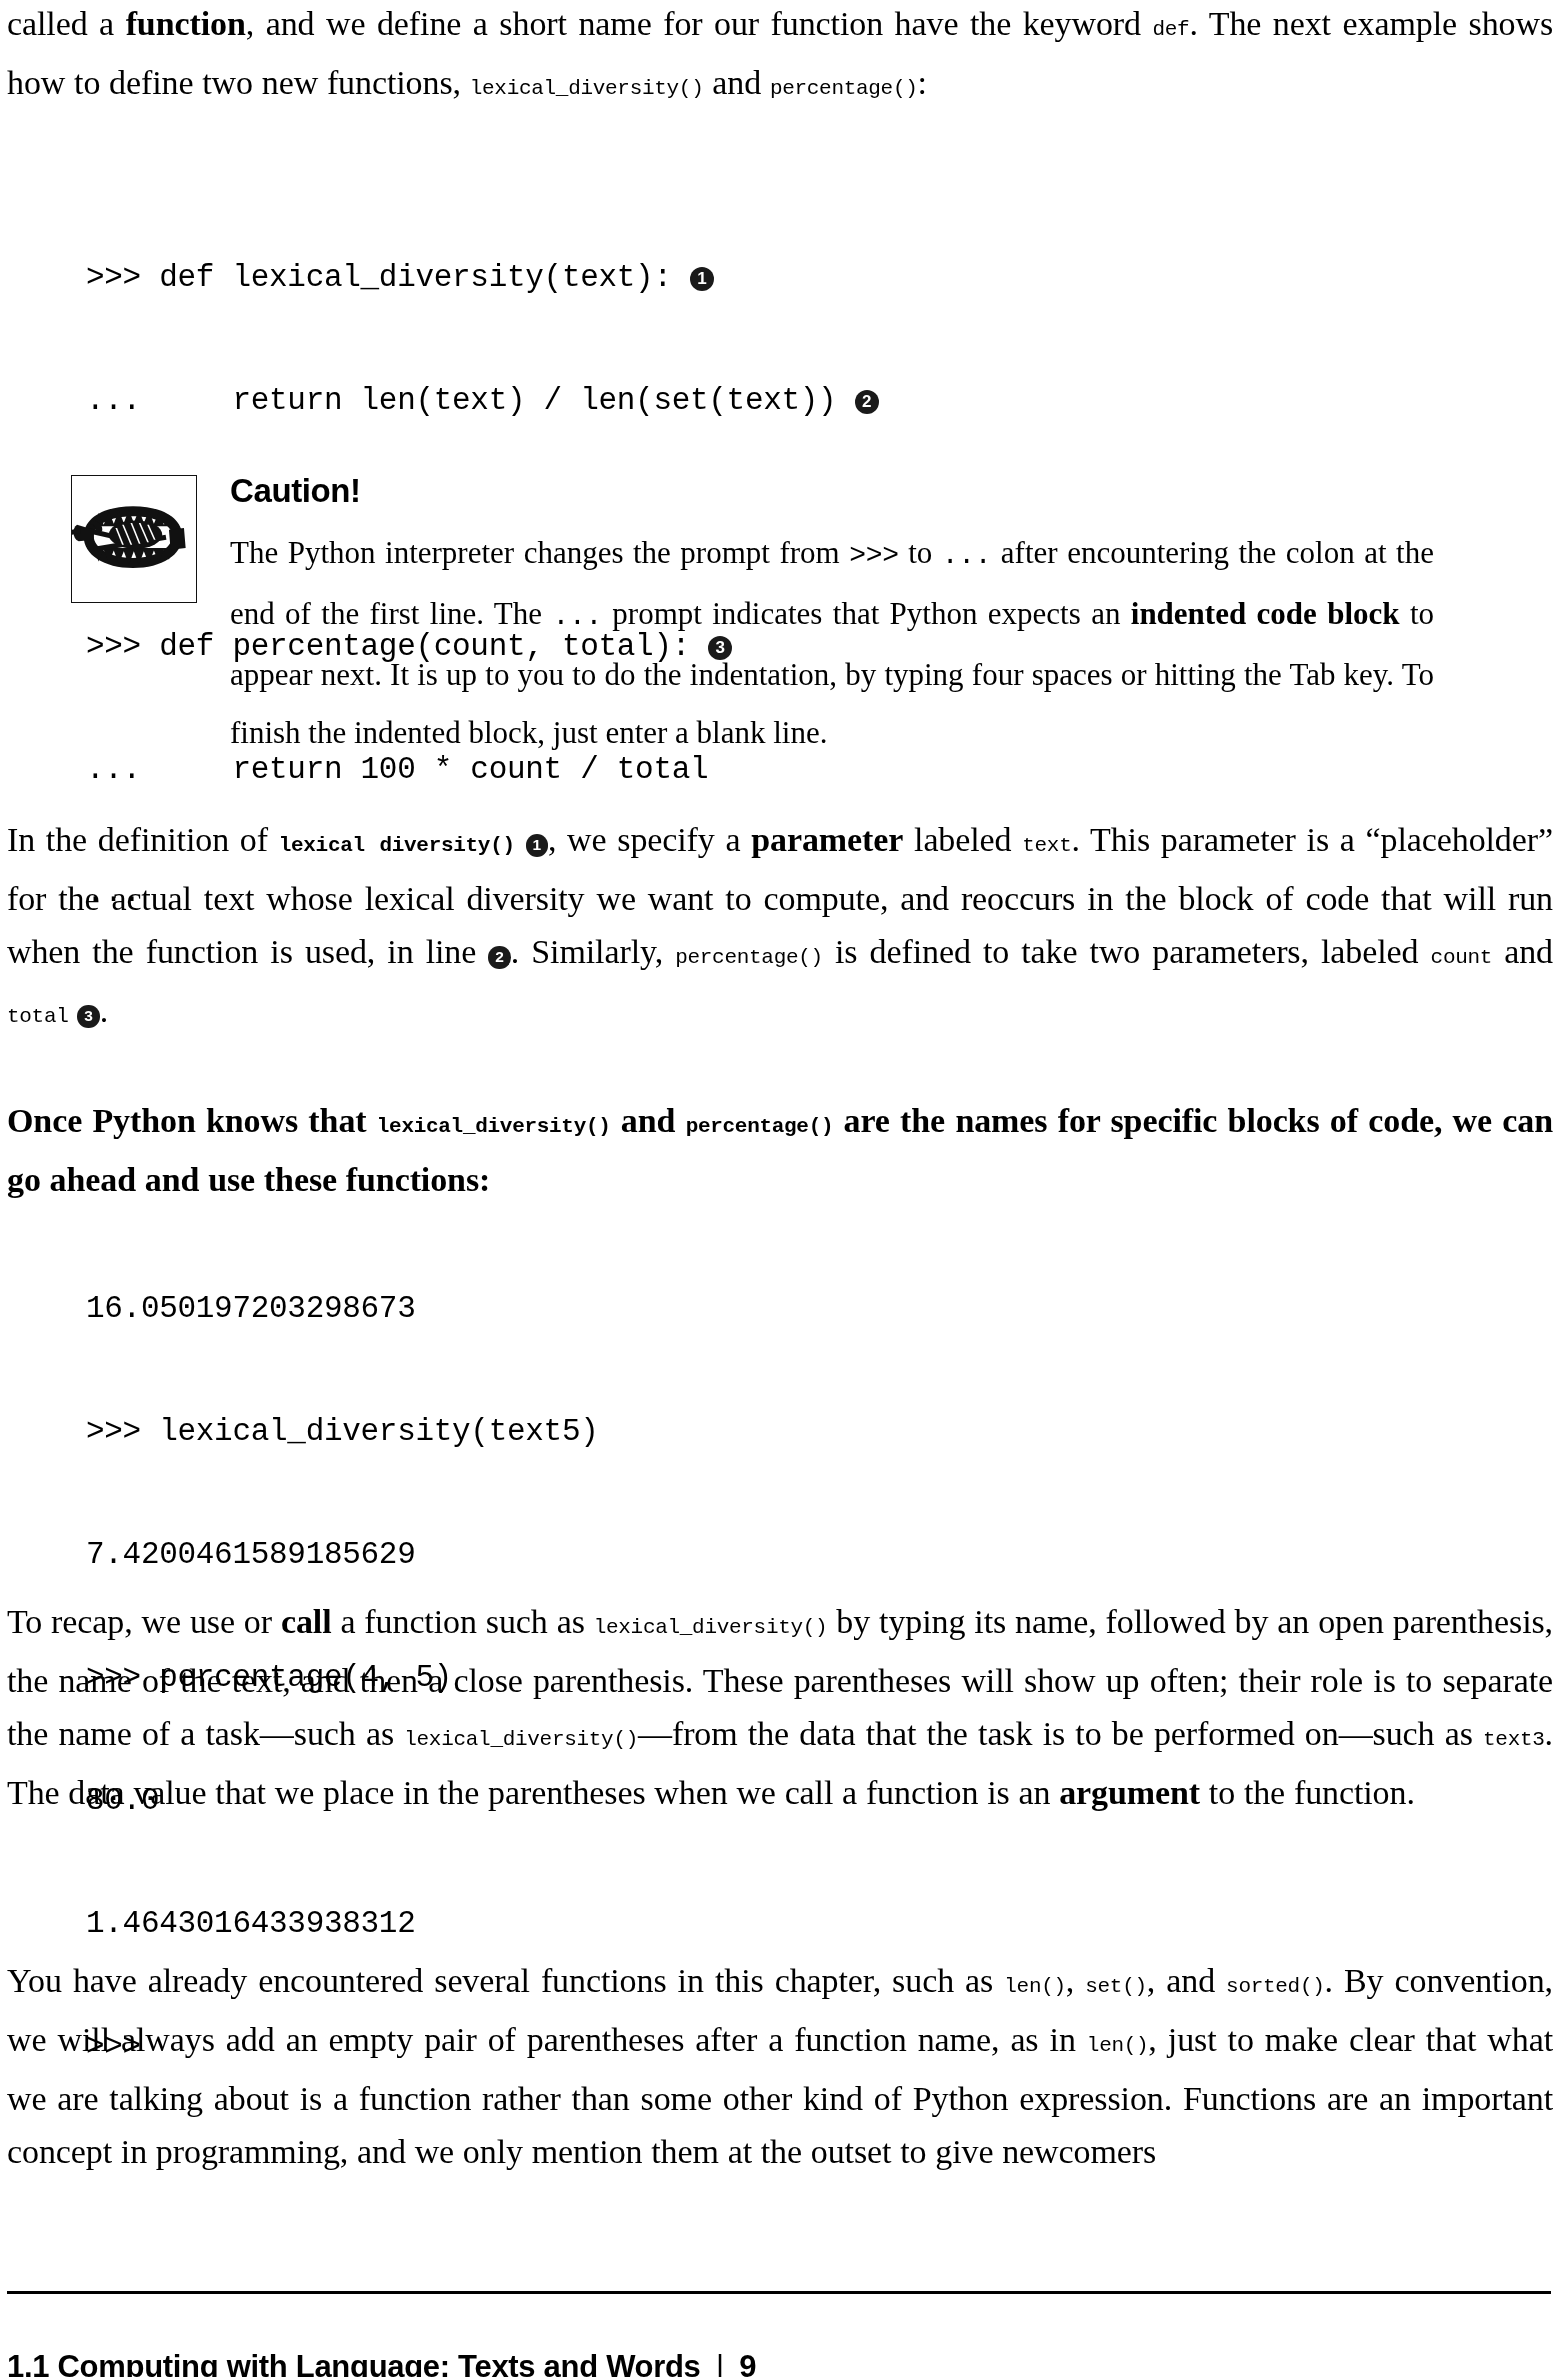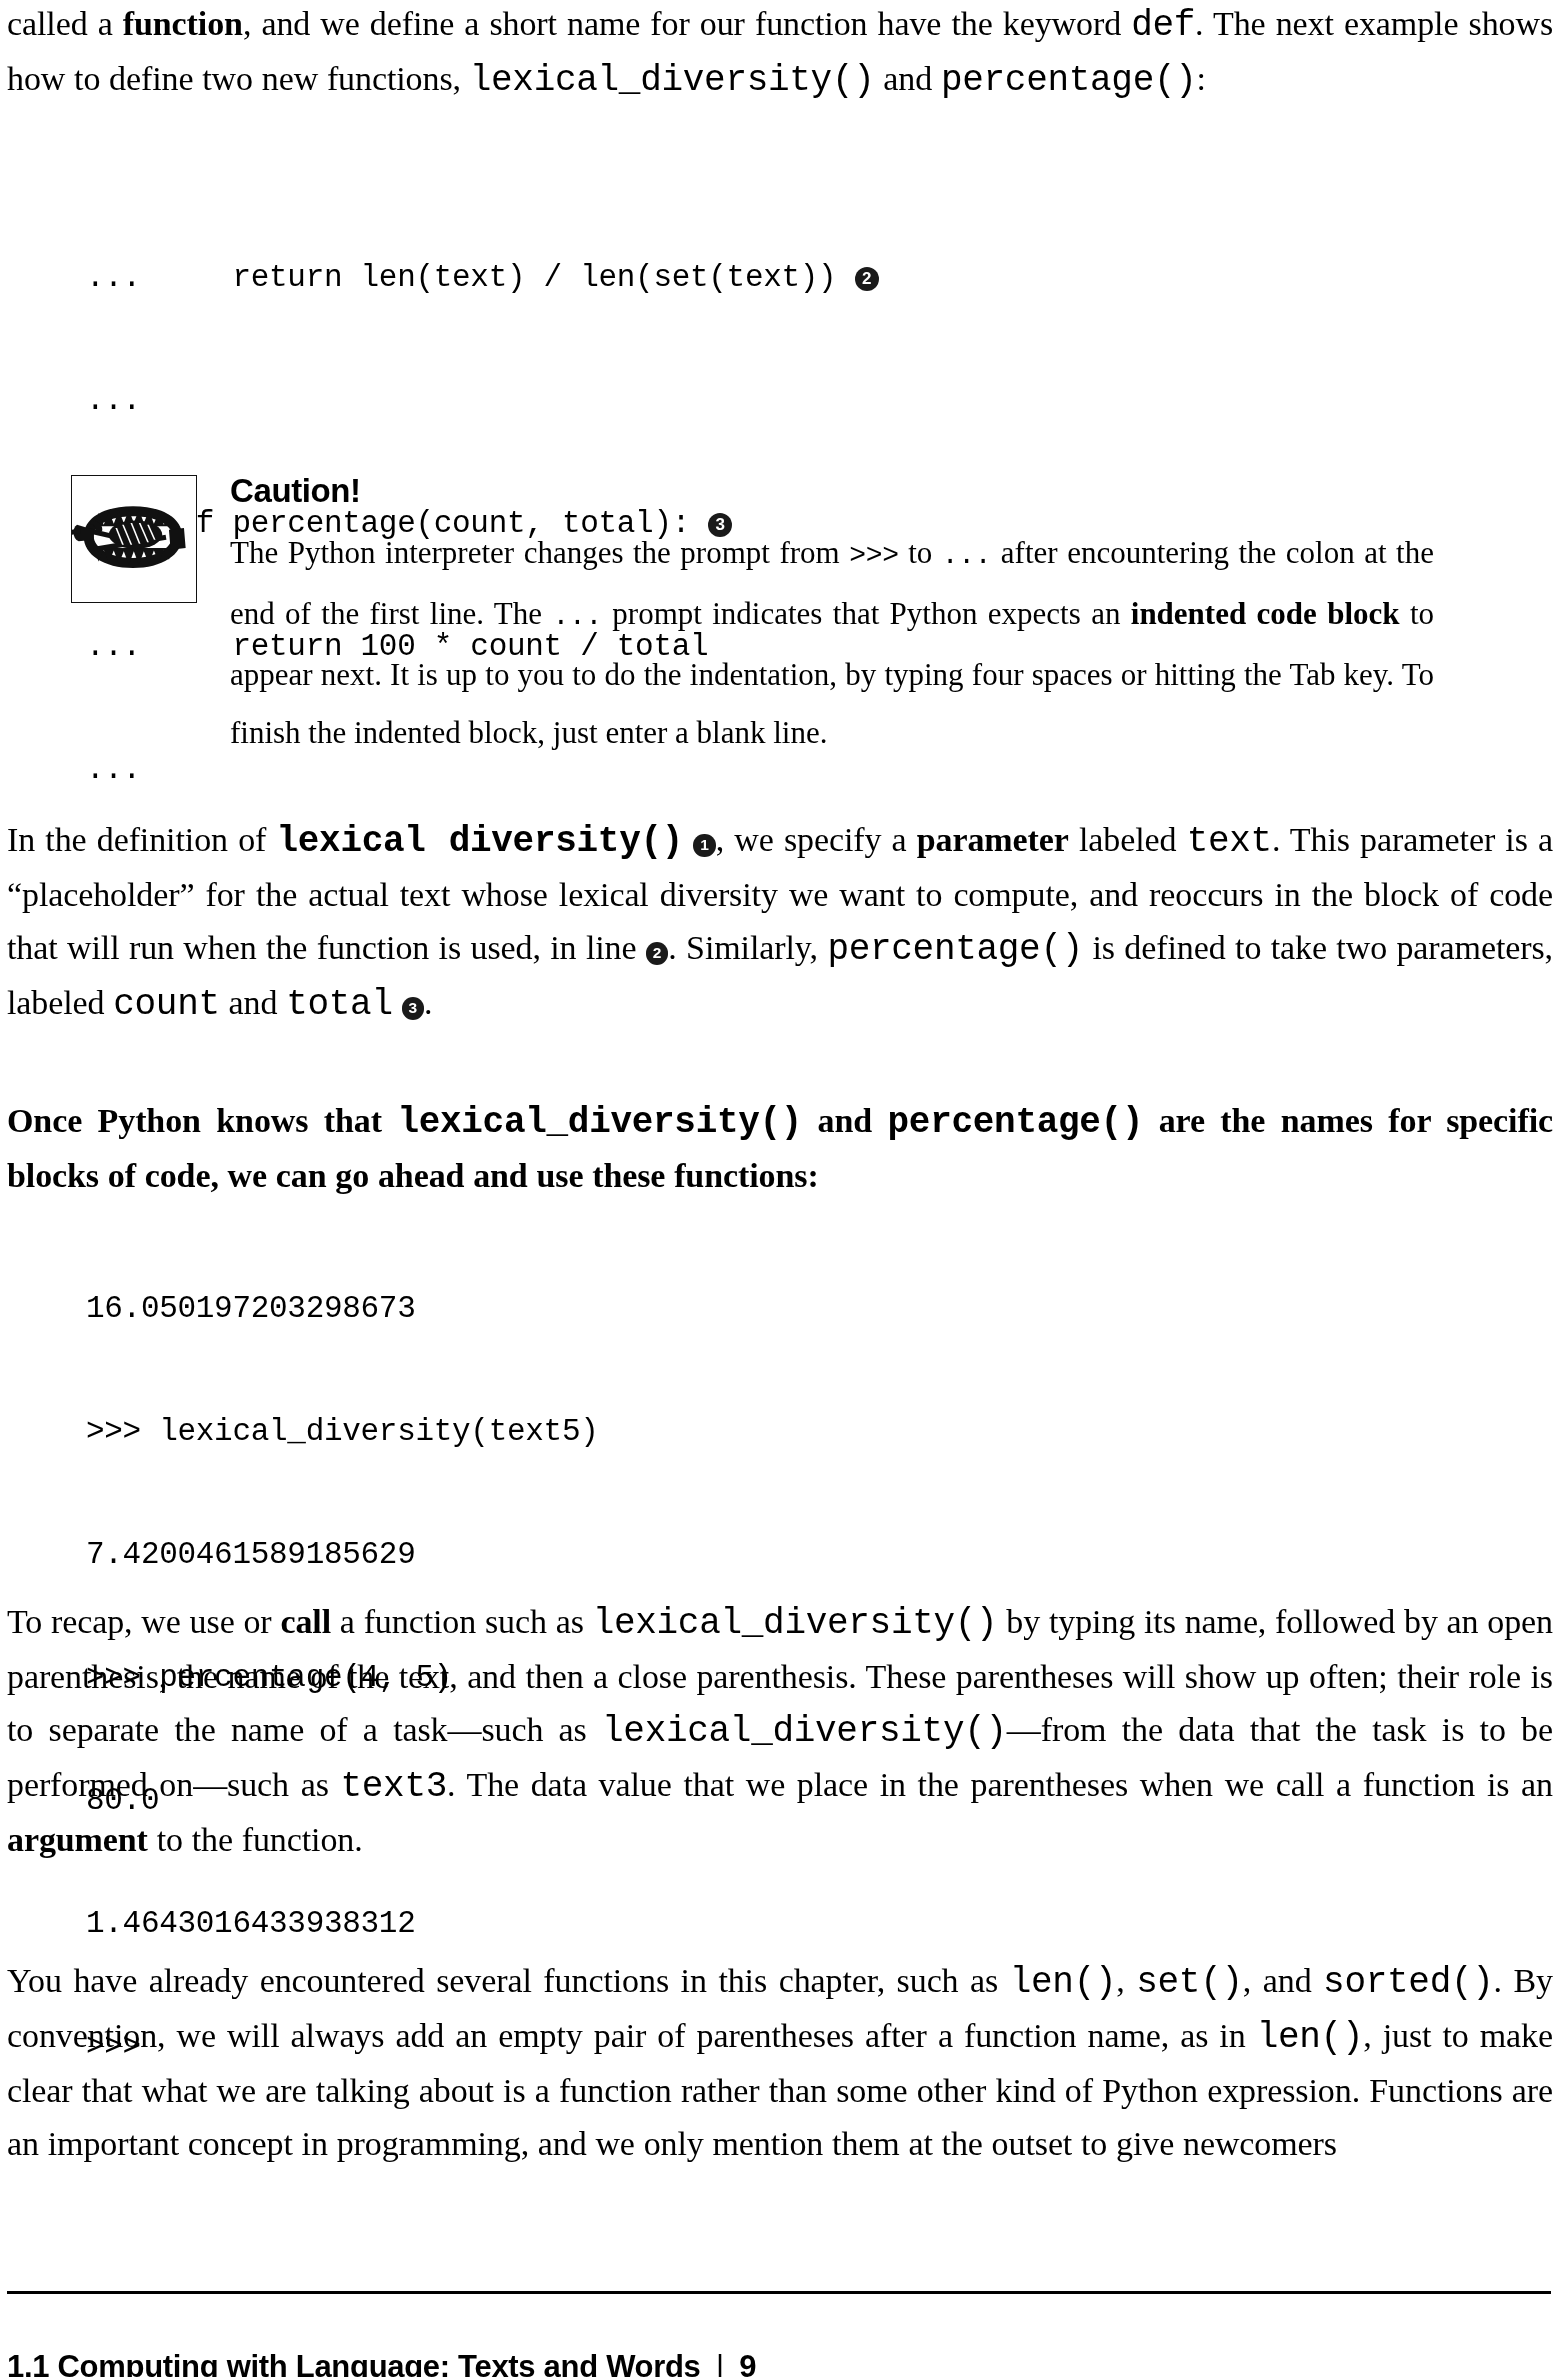--- a/index.html
+++ b/index.html
@@ -37,21 +37,21 @@
     text-align: justify;
     text-justify: inter-word;
     font-family: "Liberation Serif", "DejaVu Serif", serif;
     letter-spacing: -0.1px;
     word-spacing: 0.4px;
   }
   p.para:last-child { margin-bottom: 0; }
 
   .mono {
     font-family: "Liberation Mono", "DejaVu Sans Mono", monospace;
-    font-size: 36px;
+    font-size: 21px;
     letter-spacing: -0.3px;
   }
   .bold { font-weight: bold; }
 
   
   .codeblock {
     position: absolute;
     left: 86px;
     font-family: "Liberation Mono", "DejaVu Sans Mono", monospace;
     font-size: 31px;
@@ -158,20 +158,21 @@
 </head>
 <body>
 
 <div class="page">
 
   <div class="body-col" style="top:-3.5px;">
     <p class="para"><span>called a </span><span class="bold">function</span><span>, and we define a short name for our function have the keyword </span><span class="mono">def</span><span>. The next example shows how to define two new functions, </span><span class="mono">lexical_diversity()</span><span> and </span><span class="mono">percentage()</span><span>:</span></p>
   </div>
 
   <div class="codeblock" style="top:175px;">
+    <div class="codeline"><span>&gt;&gt;&gt; def lexical_diversity(text): </span><span class="cnum">1</span></div>
     <div class="codeline"><span>...     return len(text) / len(set(text)) </span><span class="cnum">2</span></div>
     <div class="codeline"><span>...</span></div>
     <div class="codeline"><span>&gt;&gt;&gt; def percentage(count, total): </span><span class="cnum">3</span></div>
     <div class="codeline"><span>...     return 100 * count / total</span></div>
     <div class="codeline"><span>...</span></div>
   </div>
 
   <div class="note">
     <div class="note-icon-box">
       <svg viewBox="0 0 146 148" width="122" height="124" aria-hidden="true">

